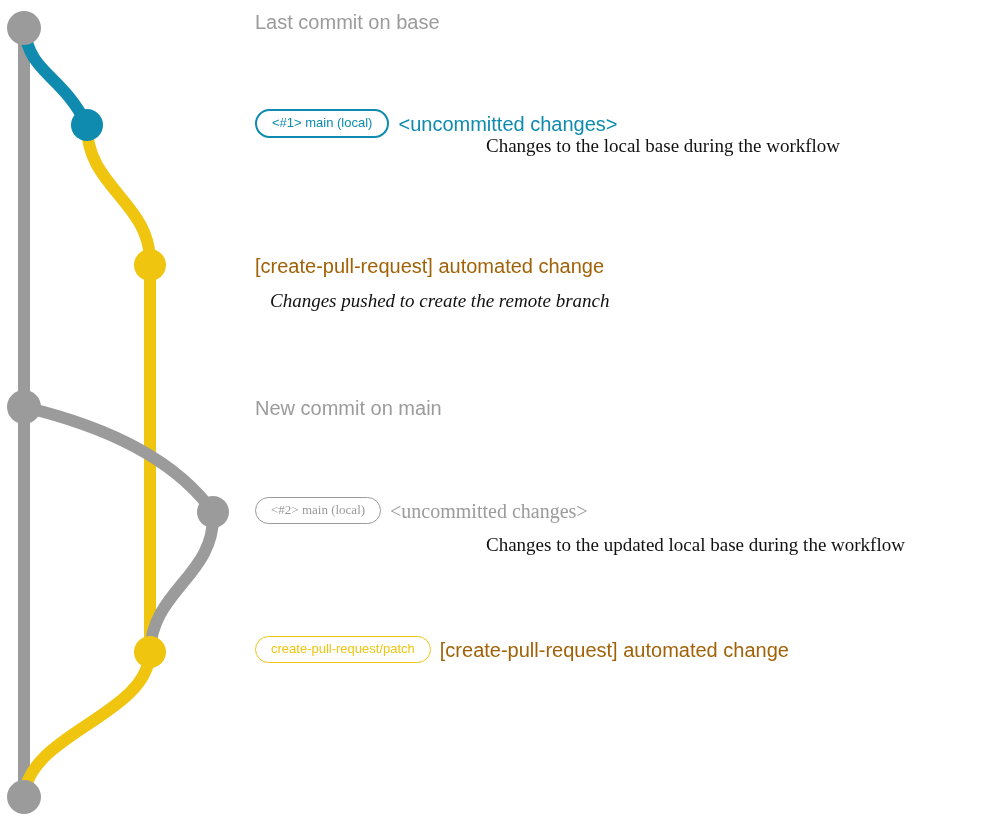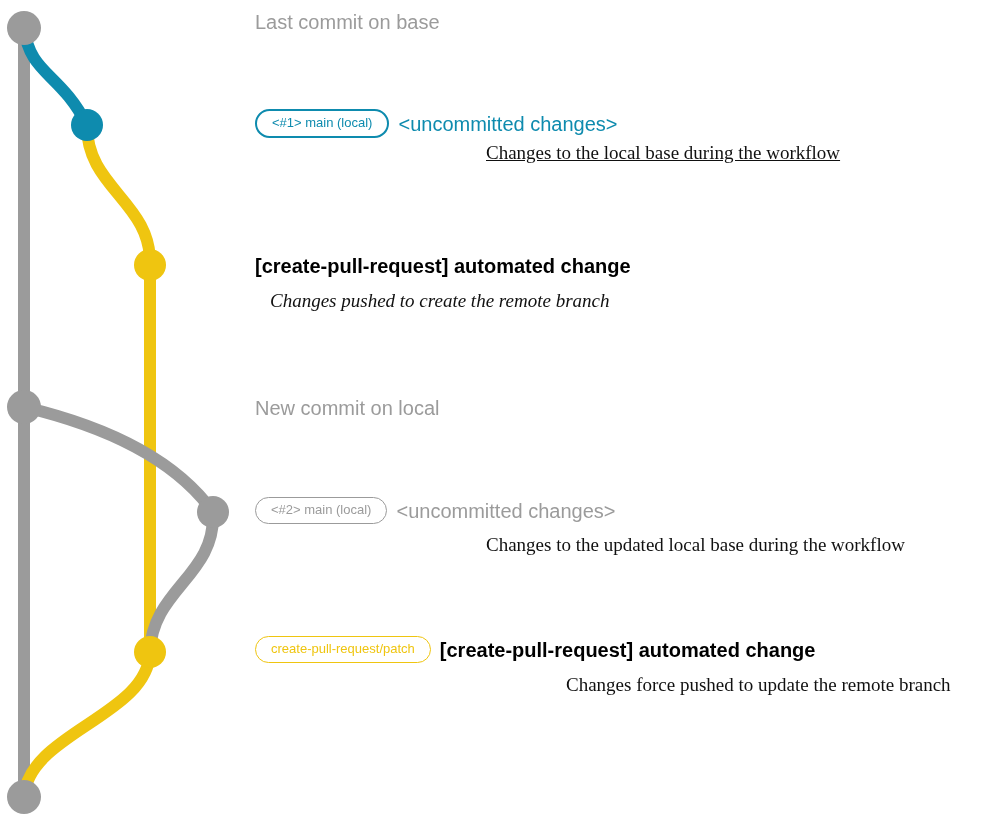--- a/index.html
+++ b/index.html
@@ -71,21 +71,21 @@
     padding: 5px 13px 7px 13px;
   }
 
   
   .subject {
     font-size: 20px;
     line-height: 1;
     white-space: nowrap;
   }
   .subject.blue   { color: #0E8BAE; }
-  .subject.yellow { color: #000000; font-weight: bold; }
+  .subject.yellow { color: #a16207; }
   .subject.gray   { color: #9B9B9B; }
 
   
   .note {
     position: absolute;
     font-family: "Liberation Serif", serif;
     font-size: 19px;
     line-height: 1;
     color: #111111;
     white-space: nowrap;
@@ -126,45 +126,44 @@
       <span class="subject gray">Last commit on base</span>
     </div>
   </div>
 
   <div class="row" style="left:255px; top:109px;">
     <div class="row-head">
       <span class="pill">&lt;#1&gt; main (local)</span>
       <span class="subject blue">&lt;uncommitted changes&gt;</span>
     </div>
   </div>
-  <div class="note" style="left:486px; top:143px;text-decoration:underline;">Changes to the local base during the workflow</div>
+  <div class="note" style="left:486px; top:136px;">Changes to the local base during the workflow</div>
 
   <div class="row" style="left:255px; top:256px;">
     <div class="row-head">
       <span class="subject yellow">[create-pull-request] automated change</span>
     </div>
   </div>
   <div class="note" style="left:270px; top:291px;font-style:italic;">Changes pushed to create the remote branch</div>
 
   <div class="row" style="left:255px; top:398px;">
     <div class="row-head">
-      <span class="subject gray">New commit on local</span>
+      <span class="subject gray">New commit on main</span>
     </div>
   </div>
 
-  <div class="row" style="left:255px; top:497px;">
+  <div class="row" style="left:255px; top:497px;font-family:Liberation Serif, serif;">
     <div class="row-head">
       <span class="pill gray">&lt;#2&gt; main (local)</span>
       <span class="subject gray">&lt;uncommitted changes&gt;</span>
     </div>
   </div>
   <div class="note" style="left:486px; top:535px;">Changes to the updated local base during the workflow</div>
 
   <div class="row" style="left:255px; top:636px;text-align:right;">
     <div class="row-head">
       <span class="pill yellow">create-pull-request/patch</span>
       <span class="subject yellow">[create-pull-request] automated change</span>
     </div>
   </div>
-  <div class="note" style="left:566px; top:675px;">Changes force pushed to update the remote branch</div>
 
 
 </div>
 
 </body></html>

